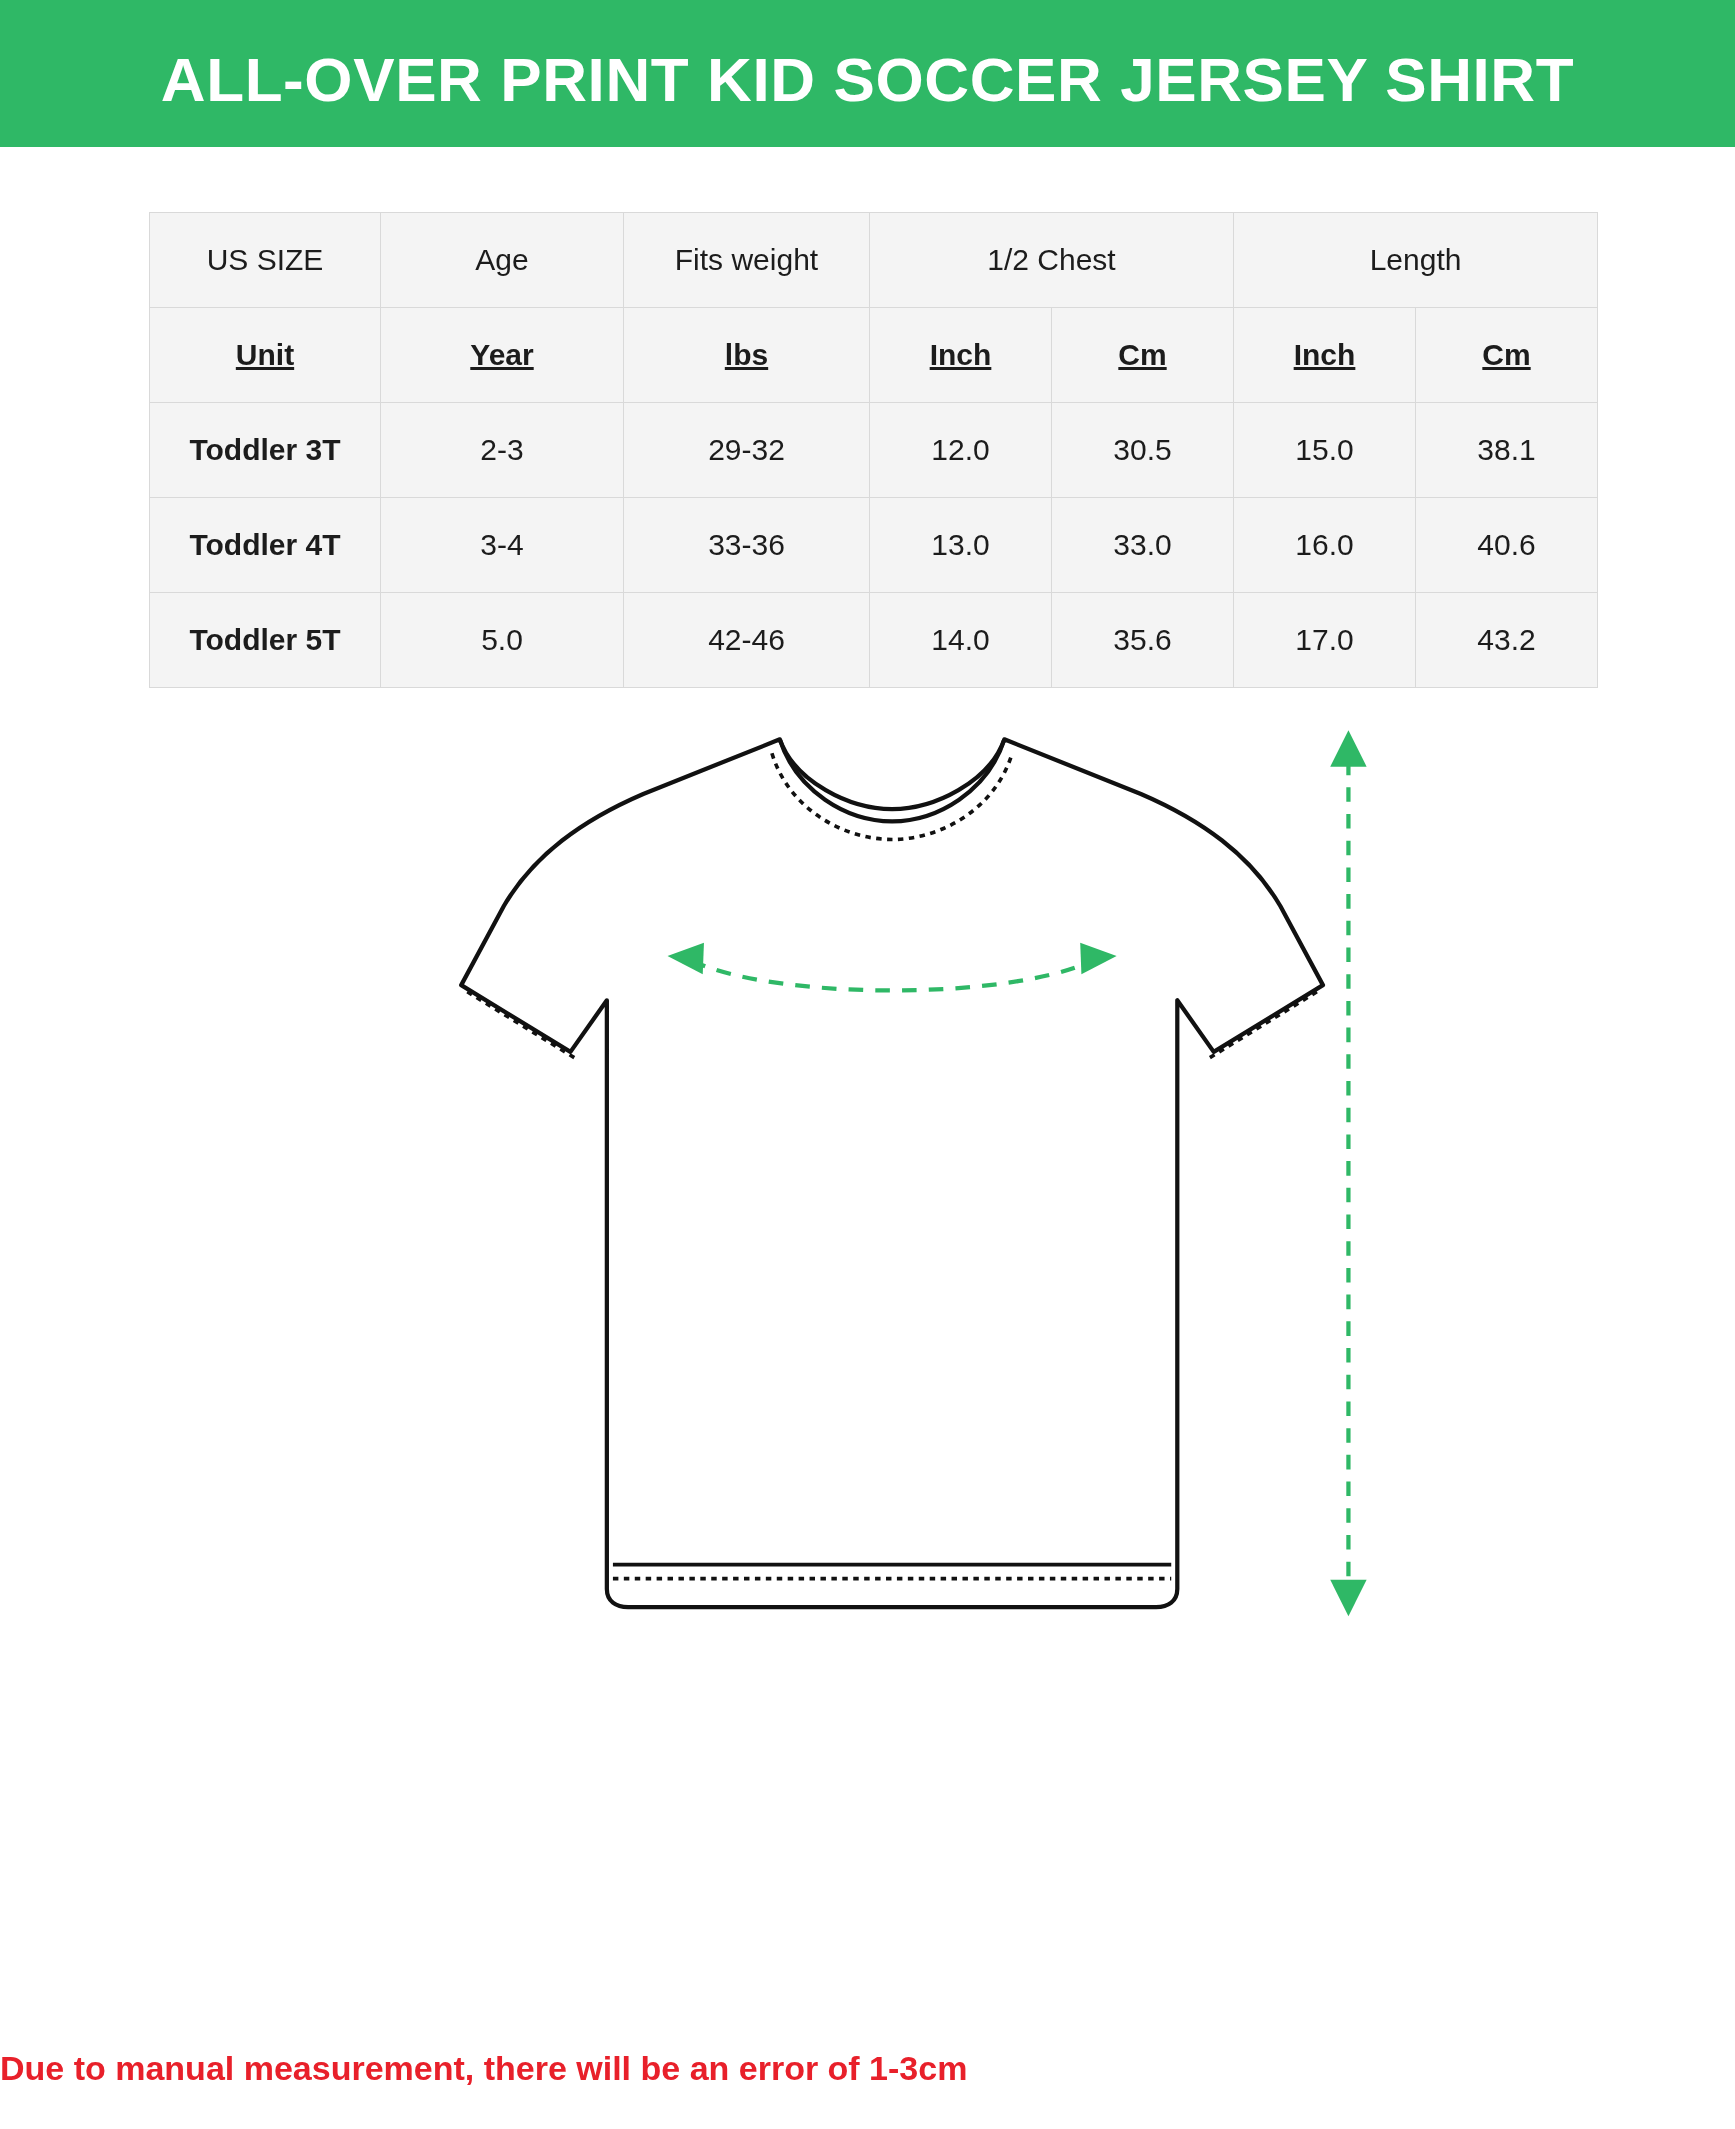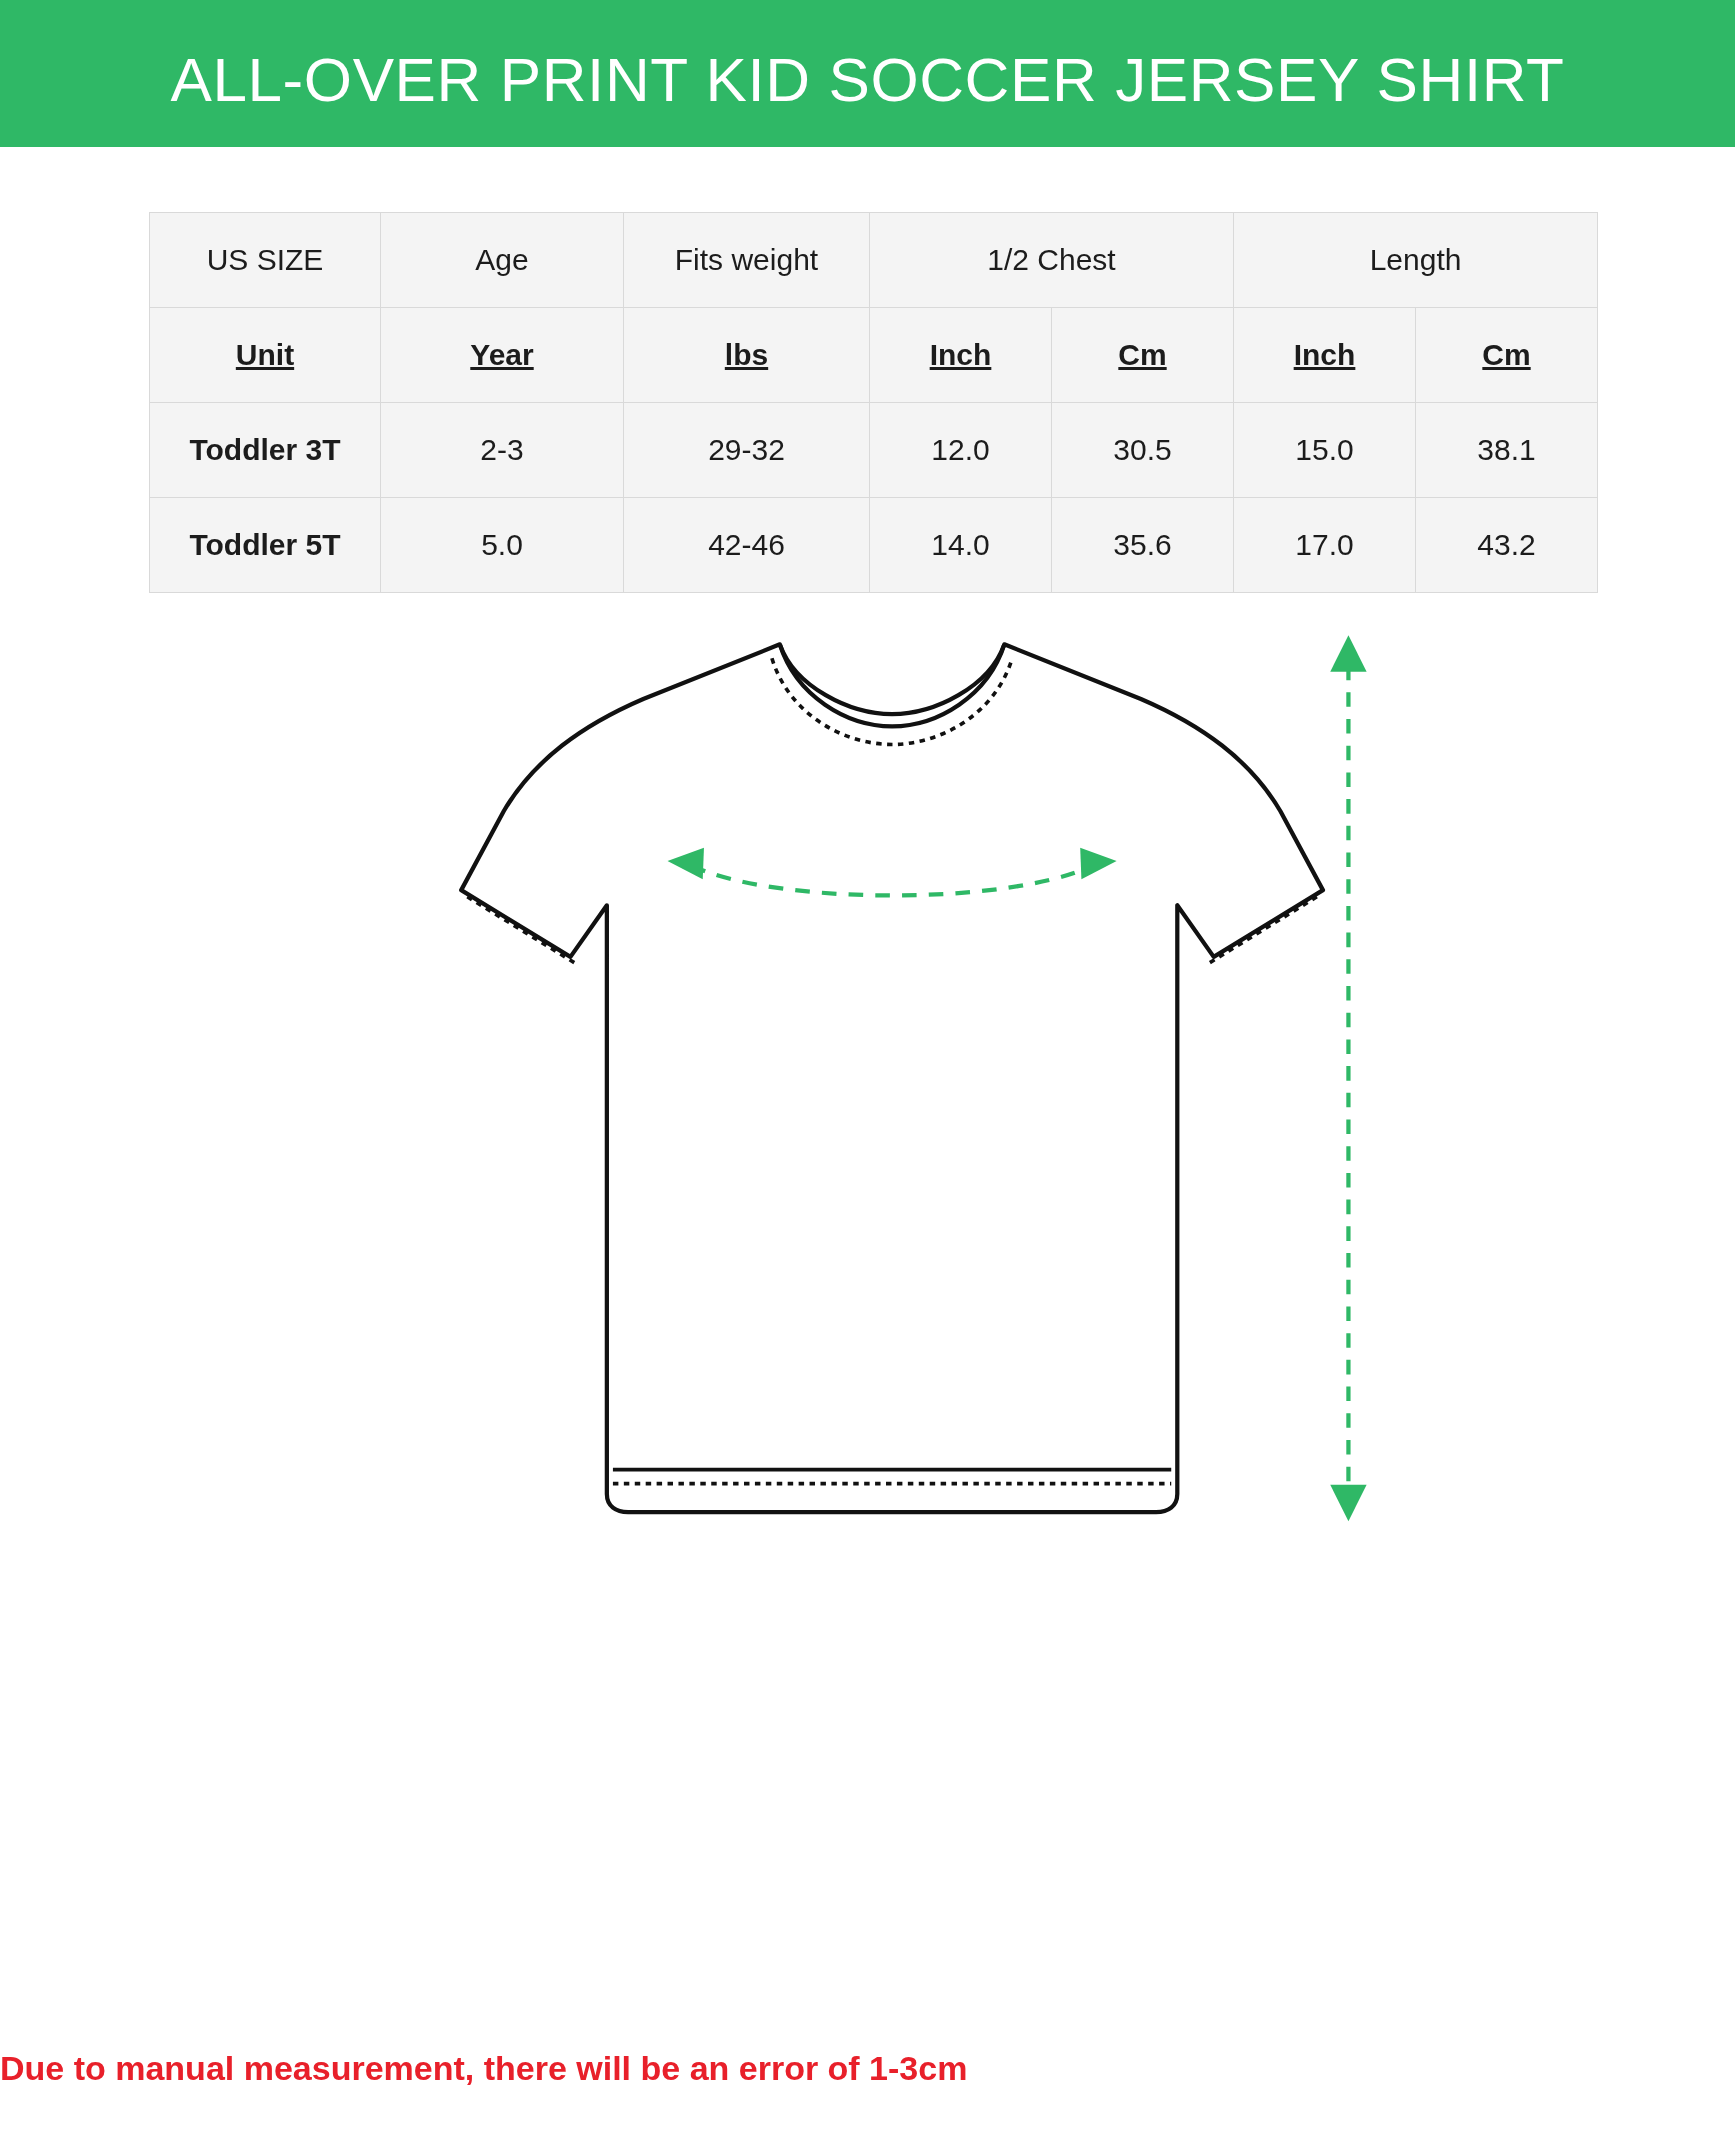--- a/index.html
+++ b/index.html
@@ -22,21 +22,21 @@
     height: 147px;
     background: #2fb866;
     display: flex;
     align-items: center;
     justify-content: center;
     box-sizing: border-box;
   }
   .header-title {
     color: #ffffff;
     font-size: 62px;
-    font-weight: normal;
+    font-weight: bold;
     letter-spacing: 0.6px;
     text-align: center;
     line-height: 1;
     white-space: nowrap;
     margin-top: 12px;
   }
 
   
   .table-wrap {
     margin: 65px auto 0 auto;
@@ -143,20 +143,29 @@
       </tr>
 
       <tr>
         <td class="rowlabel">Toddler 3T</td>
         <td>2-3</td>
         <td>29-32</td>
         <td>12.0</td>
         <td>30.5</td>
         <td>15.0</td>
         <td>38.1</td>
+      </tr>
+      <tr>
+        <td class="rowlabel">Toddler 4T</td>
+        <td>3-4</td>
+        <td>33-36</td>
+        <td>13.0</td>
+        <td>33.0</td>
+        <td>16.0</td>
+        <td>40.6</td>
       </tr>
       <tr>
         <td class="rowlabel">Toddler 5T</td>
         <td>5.0</td>
         <td>42-46</td>
         <td>14.0</td>
         <td>35.6</td>
         <td>17.0</td>
         <td>43.2</td>
       </tr>

